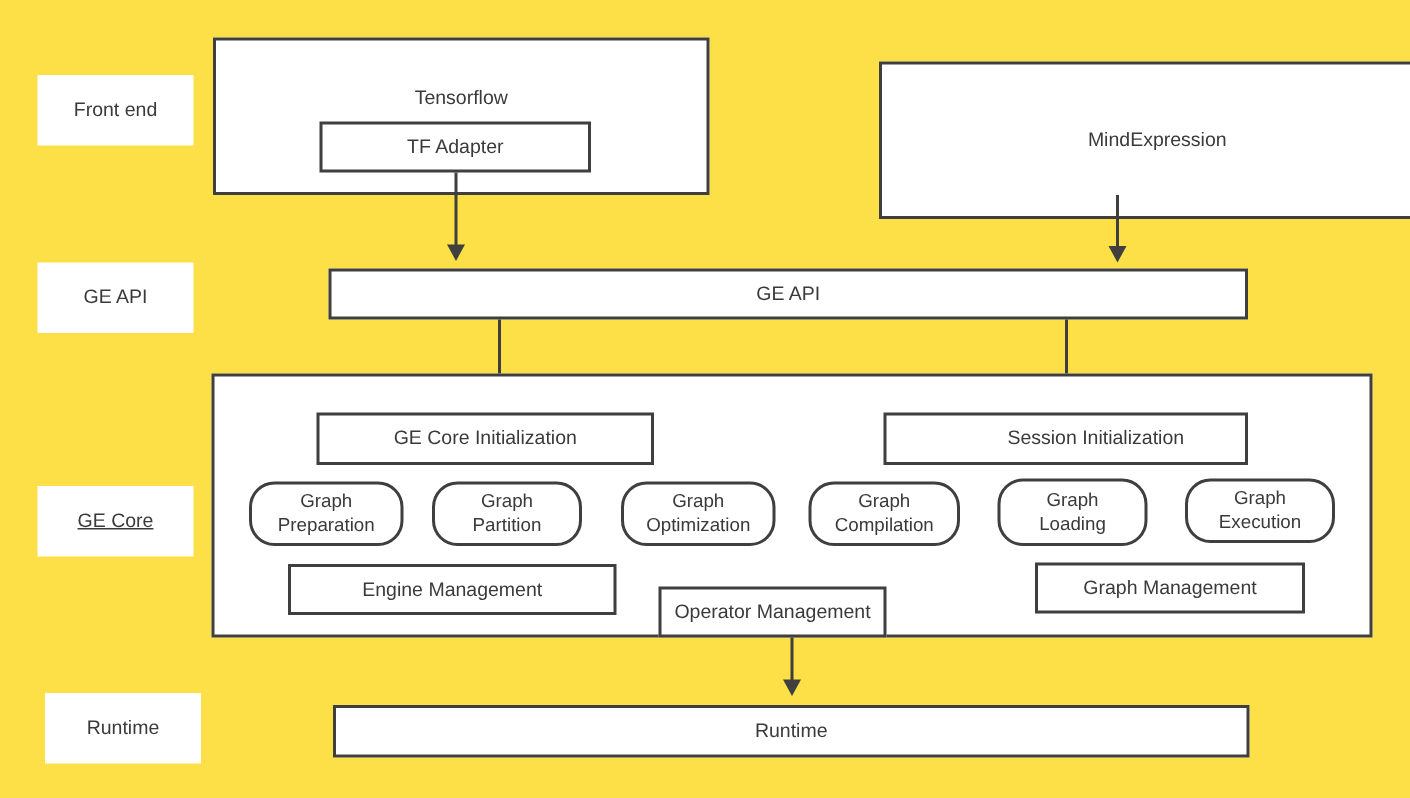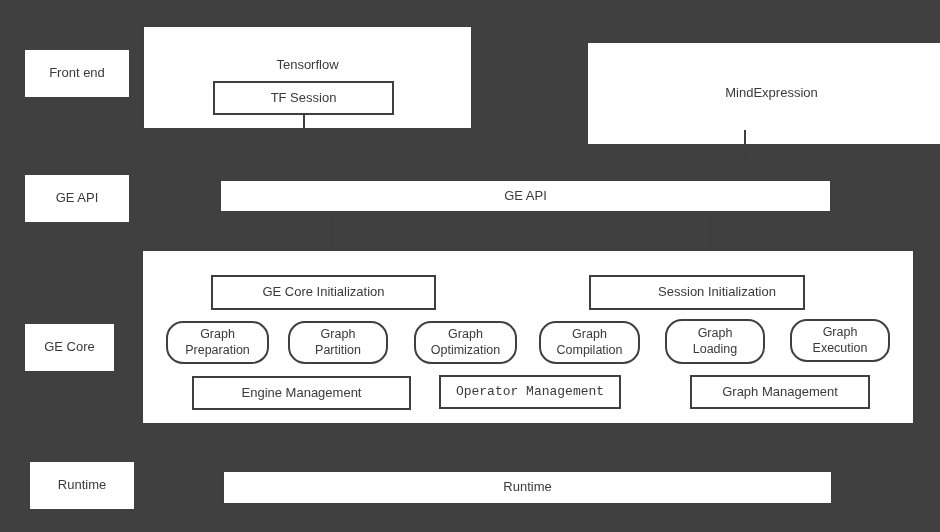--- a/index.html
+++ b/index.html
@@ -4,21 +4,21 @@
 <style>
   html, body {
     margin: 0;
     padding: 0;
     background: #000000;
   }
   #canvas {
     position: relative;
     width: 940px;
     height: 532px;
-    background: #404040;
+    background: #fde047;
     font-family: "Liberation Sans", sans-serif;
     overflow: hidden;
   }
   .box {
     position: absolute;
     background: #ffffff;
     color: #3a3a3a;
     box-sizing: border-box;
     display: flex;
     align-items: center;
@@ -76,33 +76,33 @@
 <div id="canvas">
 
   <div class="box plain label-box" style="left:25px; top:50px; width:104px; height:47px;">
     <span>Front end</span>
   </div>
 
   <div class="box plain label-box" style="left:25px; top:175px; width:104px; height:47px;">
     <span>GE API</span>
   </div>
 
-  <div class="box plain label-box" style="left:25px; top:324px; width:89px; height:47px;">
+  <div class="box plain label-box" style="left:25px; top:324px; width:104px; height:47px;text-decoration:underline;">
     <span>GE Core</span>
   </div>
 
   <div class="box plain label-box" style="left:30px; top:462px; width:104px; height:47px;">
     <span>Runtime</span>
   </div>
 
   <div class="box bordered group-box" style="left:142px; top:25px; width:331px; height:105px;padding-left:42px;">
     <span class="group-title">Tensorflow</span>
   </div>
   <div class="box bordered wide-box" style="left:213px; top:81px; width:181px; height:34px;">
-    <span>TF Session</span>
+    <span>TF Adapter</span>
   </div>
 
   <div class="box bordered" style="left:586px; top:41px; width:371px; height:105px; font-size:13px;">
     <span>MindExpression</span>
   </div>
 
   <div class="connector" style="left:303px; top:115px; height:50px;"></div>
   <div class="arrowhead" style="left:298px; top:163px;"></div>
 
   <div class="connector" style="left:744px; top:130px; height:36px;"></div>
@@ -116,21 +116,21 @@
   <div class="arrowhead" style="left:327px; top:259px;"></div>
 
   <div class="connector" style="left:710px; top:213px; height:48px;"></div>
   <div class="arrowhead" style="left:705px; top:259px;"></div>
 
   <div class="box bordered" style="left:141px; top:249px; width:774px; height:176px;"></div>
 
   <div class="box bordered wide-box" style="left:211px; top:275px; width:225px; height:35px;">
     <span>GE Core Initialization</span>
   </div>
-  <div class="box bordered wide-box" style="left:589px; top:275px; width:216px; height:35px;padding-left:40px;">
+  <div class="box bordered wide-box" style="left:589px; top:275px; width:243px; height:35px;padding-left:40px;">
     <span>Session Initialization</span>
   </div>
 
   <div class="box bordered small-box" style="left:166px; top:321px; width:103px; height:43px;">
     <span>Graph
 Preparation</span>
   </div>
   <div class="box bordered small-box" style="left:288px; top:321px; width:100px; height:43px;">
     <span>Graph
 Partition</span>
@@ -148,21 +148,21 @@
 Loading</span>
   </div>
   <div class="box bordered small-box" style="left:790px; top:319px; width:100px; height:43px;">
     <span>Graph
 Execution</span>
   </div>
 
   <div class="box bordered wide-box" style="left:192px; top:376px; width:219px; height:34px;">
     <span>Engine Management</span>
   </div>
-  <div class="box bordered wide-box" style="left:439px; top:375px; width:182px; height:34px;font-family:Liberation Mono, monospace;">
+  <div class="box bordered wide-box" style="left:439px; top:391px; width:152px; height:34px;">
     <span>Operator Management</span>
   </div>
   <div class="box bordered wide-box" style="left:690px; top:375px; width:180px; height:34px;">
     <span>Graph Management</span>
   </div>
 
   <div class="connector" style="left:527px; top:425px; height:30px;"></div>
   <div class="arrowhead" style="left:522px; top:453px;"></div>
 
   <div class="box bordered wide-box" style="left:222px; top:470px; width:611px; height:35px;">

